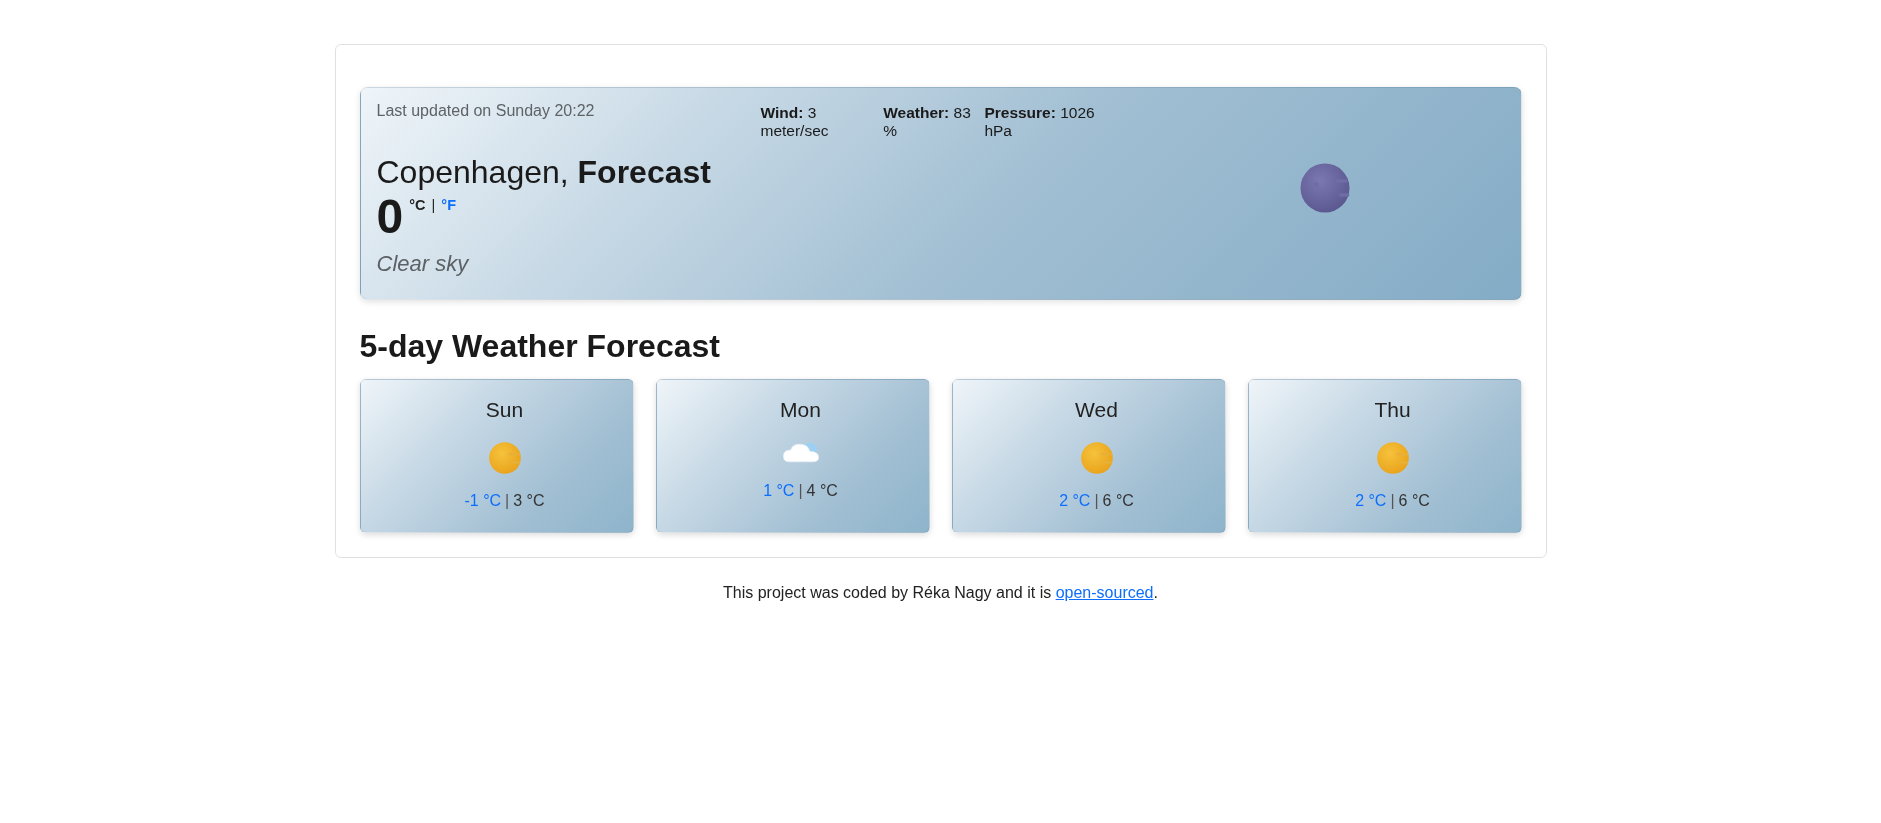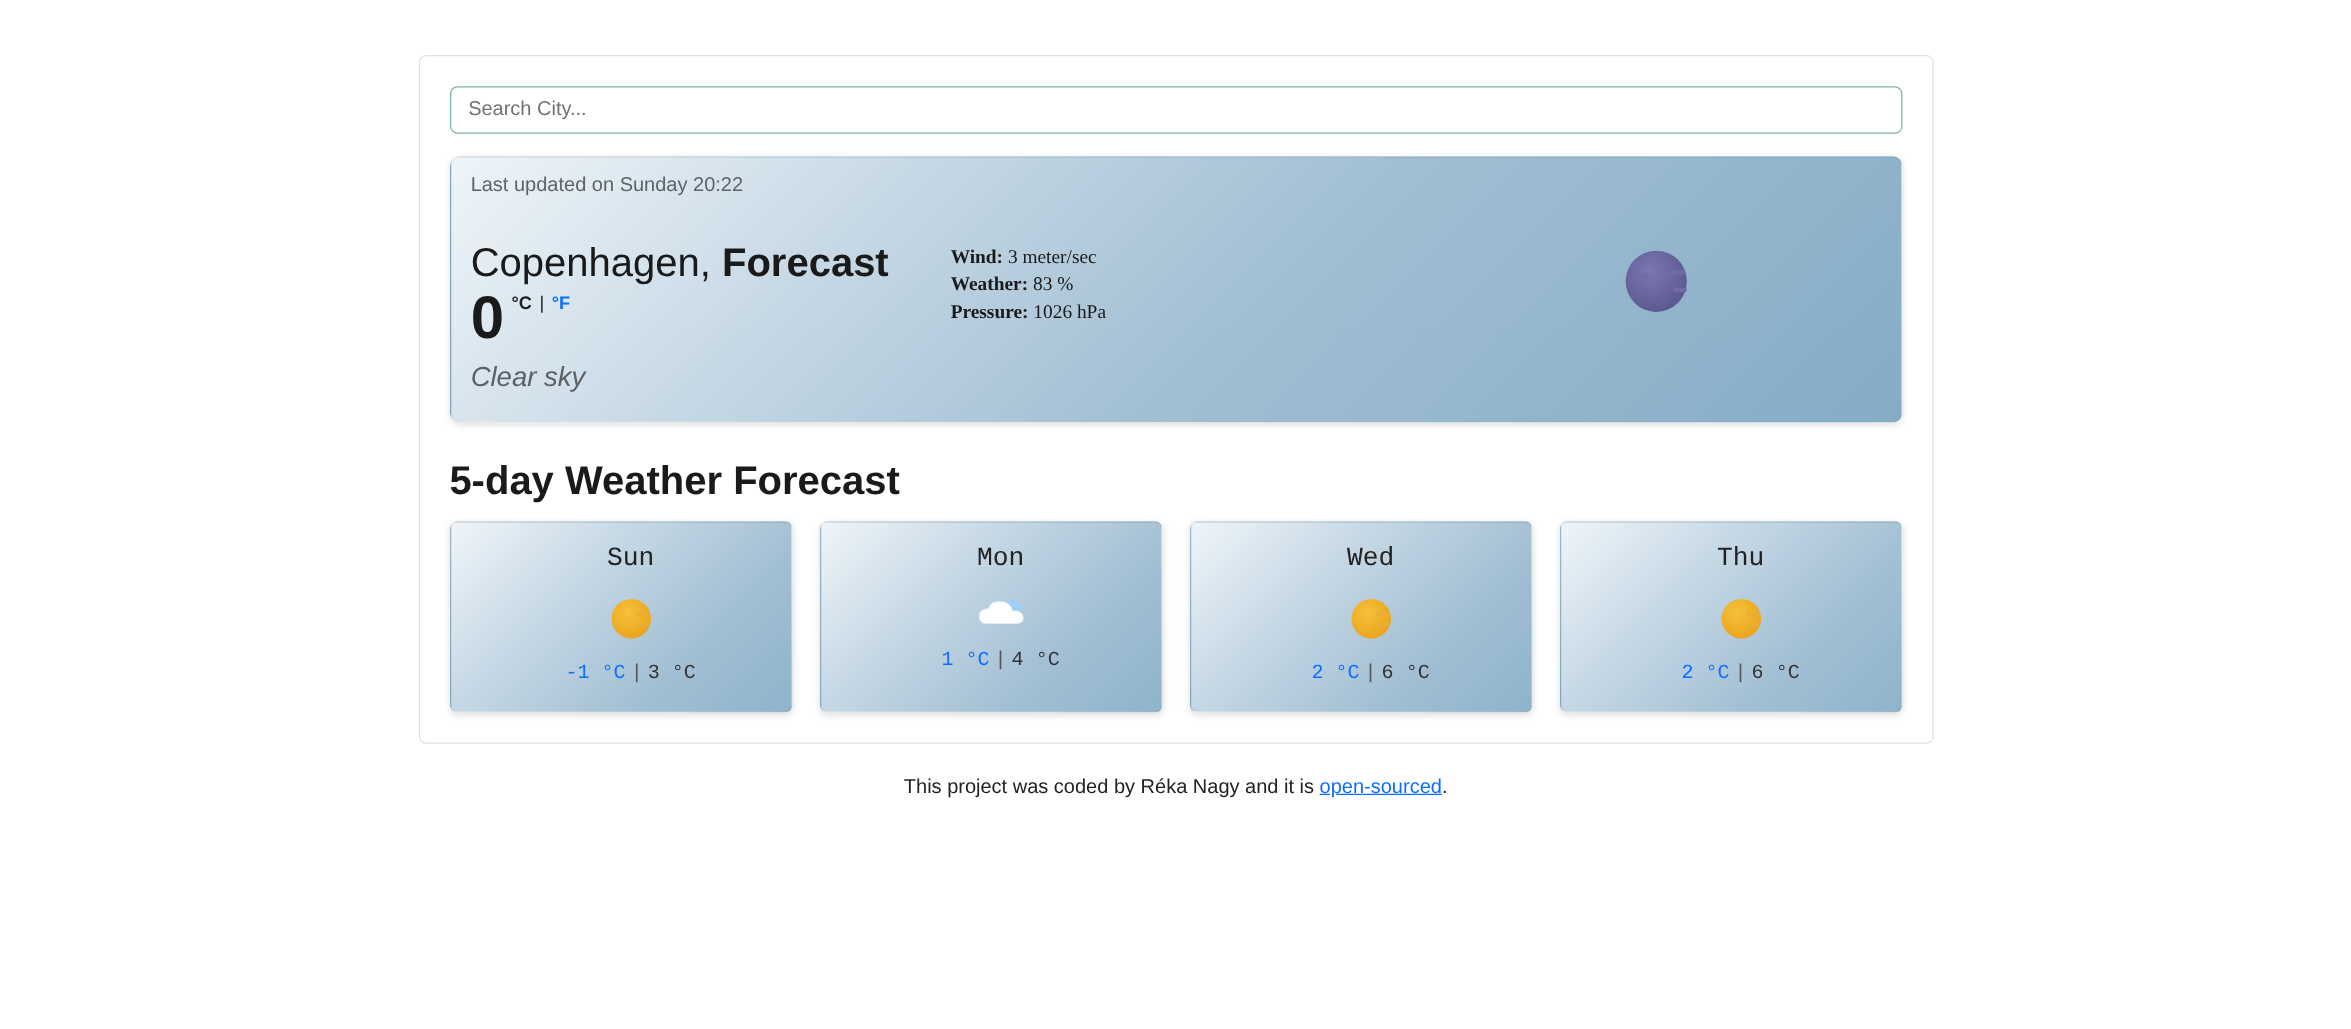--- a/index.html
+++ b/index.html
@@ -32,21 +32,21 @@
     border: 1px solid rgba(0,0,0,0.06);
     border-radius: 8px;
     padding: 14px 16px 22px 16px;
     background: linear-gradient(135deg, #eff5f9 0%, #c6d8e5 28%, #a2bfd3 55%, #84acc6 100%);
     box-shadow: 0 2px 6px rgba(0,0,0,0.12);
     display: flex;
     gap: 24px;
     position: relative;
   }
   .col-left { flex: 1; }
-  .col-mid  { flex: 1; display:flex; flex-direction:column; justify-content:center;font-family:Liberation Serif, serif; }
+  .col-mid  { flex: 1; display:flex; flex-direction:row; justify-content:center; }
   .col-right{ flex: 1; display:flex; align-items:center; justify-content:center; }
 
   .last-updated {
     color: #5d6366;
     font-size: 16px;
     margin-bottom: 34px;
   }
 
   .city-line {
     font-size: 32px;
@@ -95,21 +95,20 @@
     gap: 22px;
   }
   .forecast-day {
     flex: 1;
     border: 1px solid rgba(0,0,0,0.06);
     border-radius: 6px;
     background: linear-gradient(135deg, #eff5f9 0%, #c6d8e5 35%, #a2bfd3 70%, #8eb4cb 100%);
     box-shadow: 0 2px 6px rgba(0,0,0,0.14);
     padding: 18px 8px 22px 24px;
     text-align: center;
-    font-family: Liberation Mono, monospace;
   }
   .day-name { font-size: 21px; font-weight: 500; color: #222; }
   .day-icon { margin: 16px 0 14px 0; display:flex; justify-content:center; }
   .day-temps { font-size: 16px; }
   .day-temps .lo { color: #0d6efd; }
   .day-temps .sep2 { color: #555; margin: 0 4px; }
   .day-temps .hi { color: #333; }
 
   .footer {
     text-align: center;
@@ -123,21 +122,20 @@
   .sun-svg { width: 40px; height: 40px; }
   .moon-svg { width: 56px; height: 56px; }
   .cloud-svg { width: 44px; height: 30px; }
 
 </style>
 </head>
 <body>
 
 <div class="container">
 
-  <input class="search-input" type="text" placeholder="Search City..." style="">
 
   <div class="current-card">
 
     <div class="col-left">
       <div class="last-updated">Last updated on Sunday 20:22</div>
 
       <h1 class="city-line">
         <span>Copenhagen,</span>
         <span class="country">Forecast</span>
       </h1>

